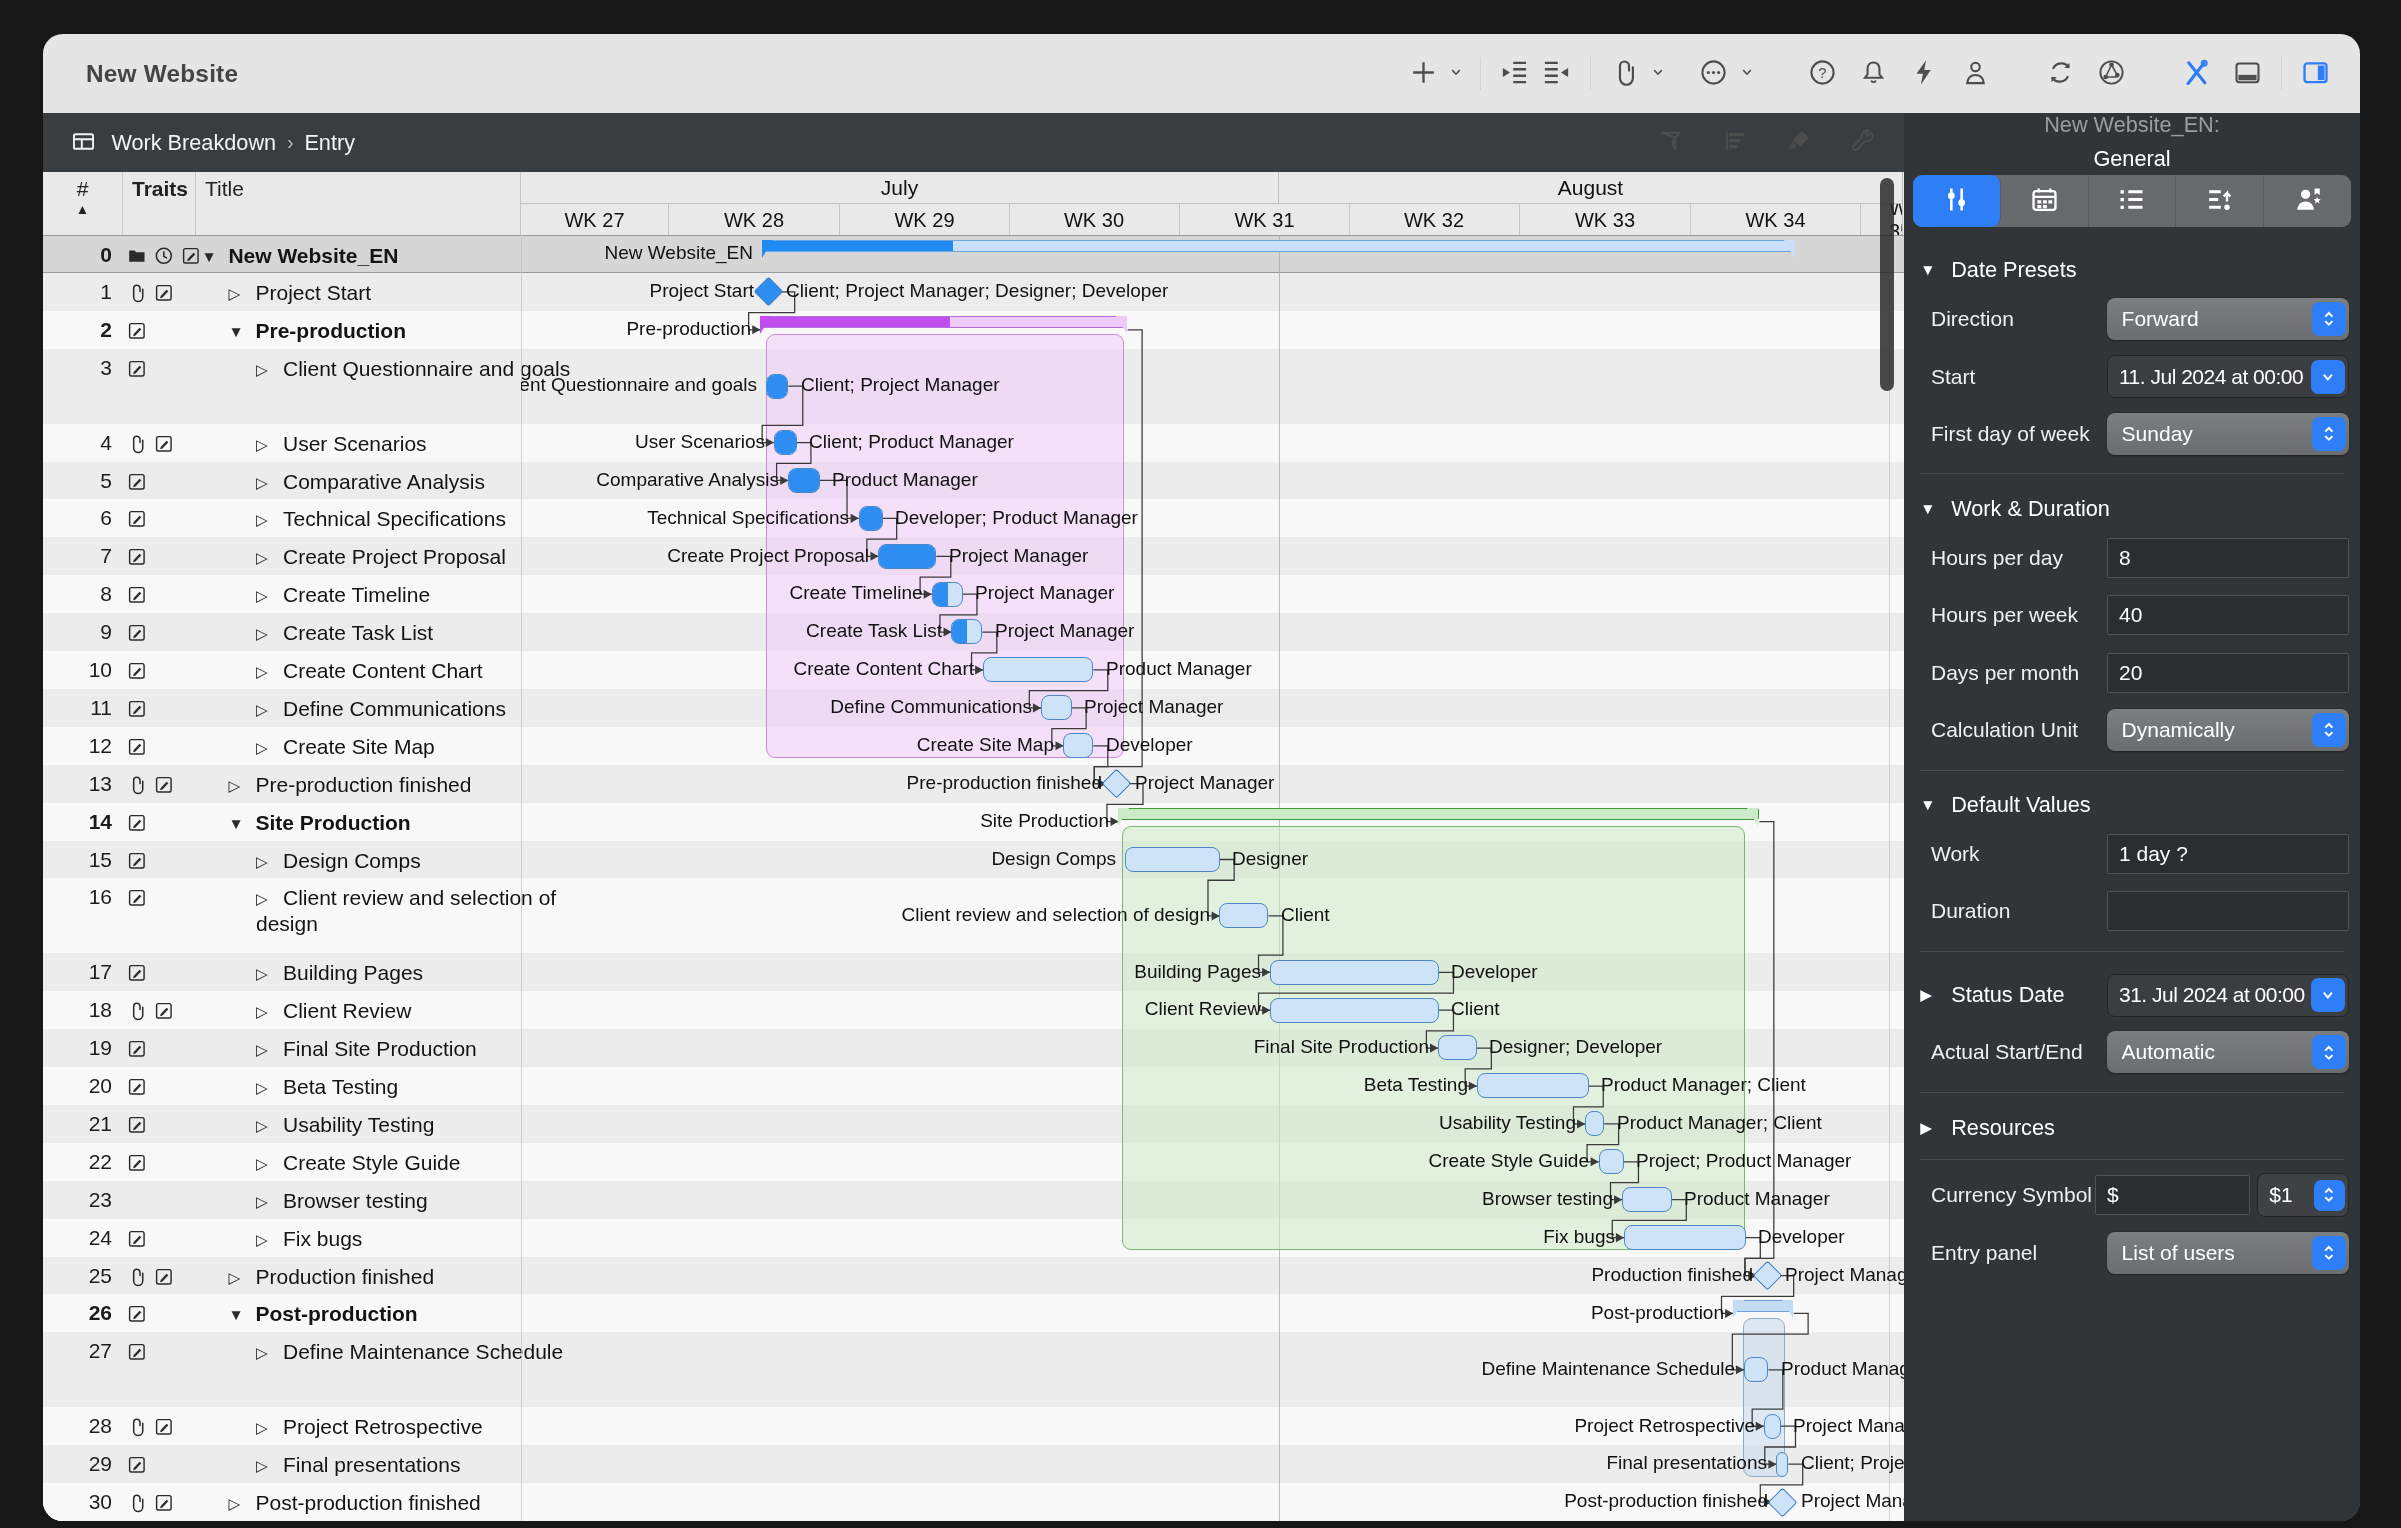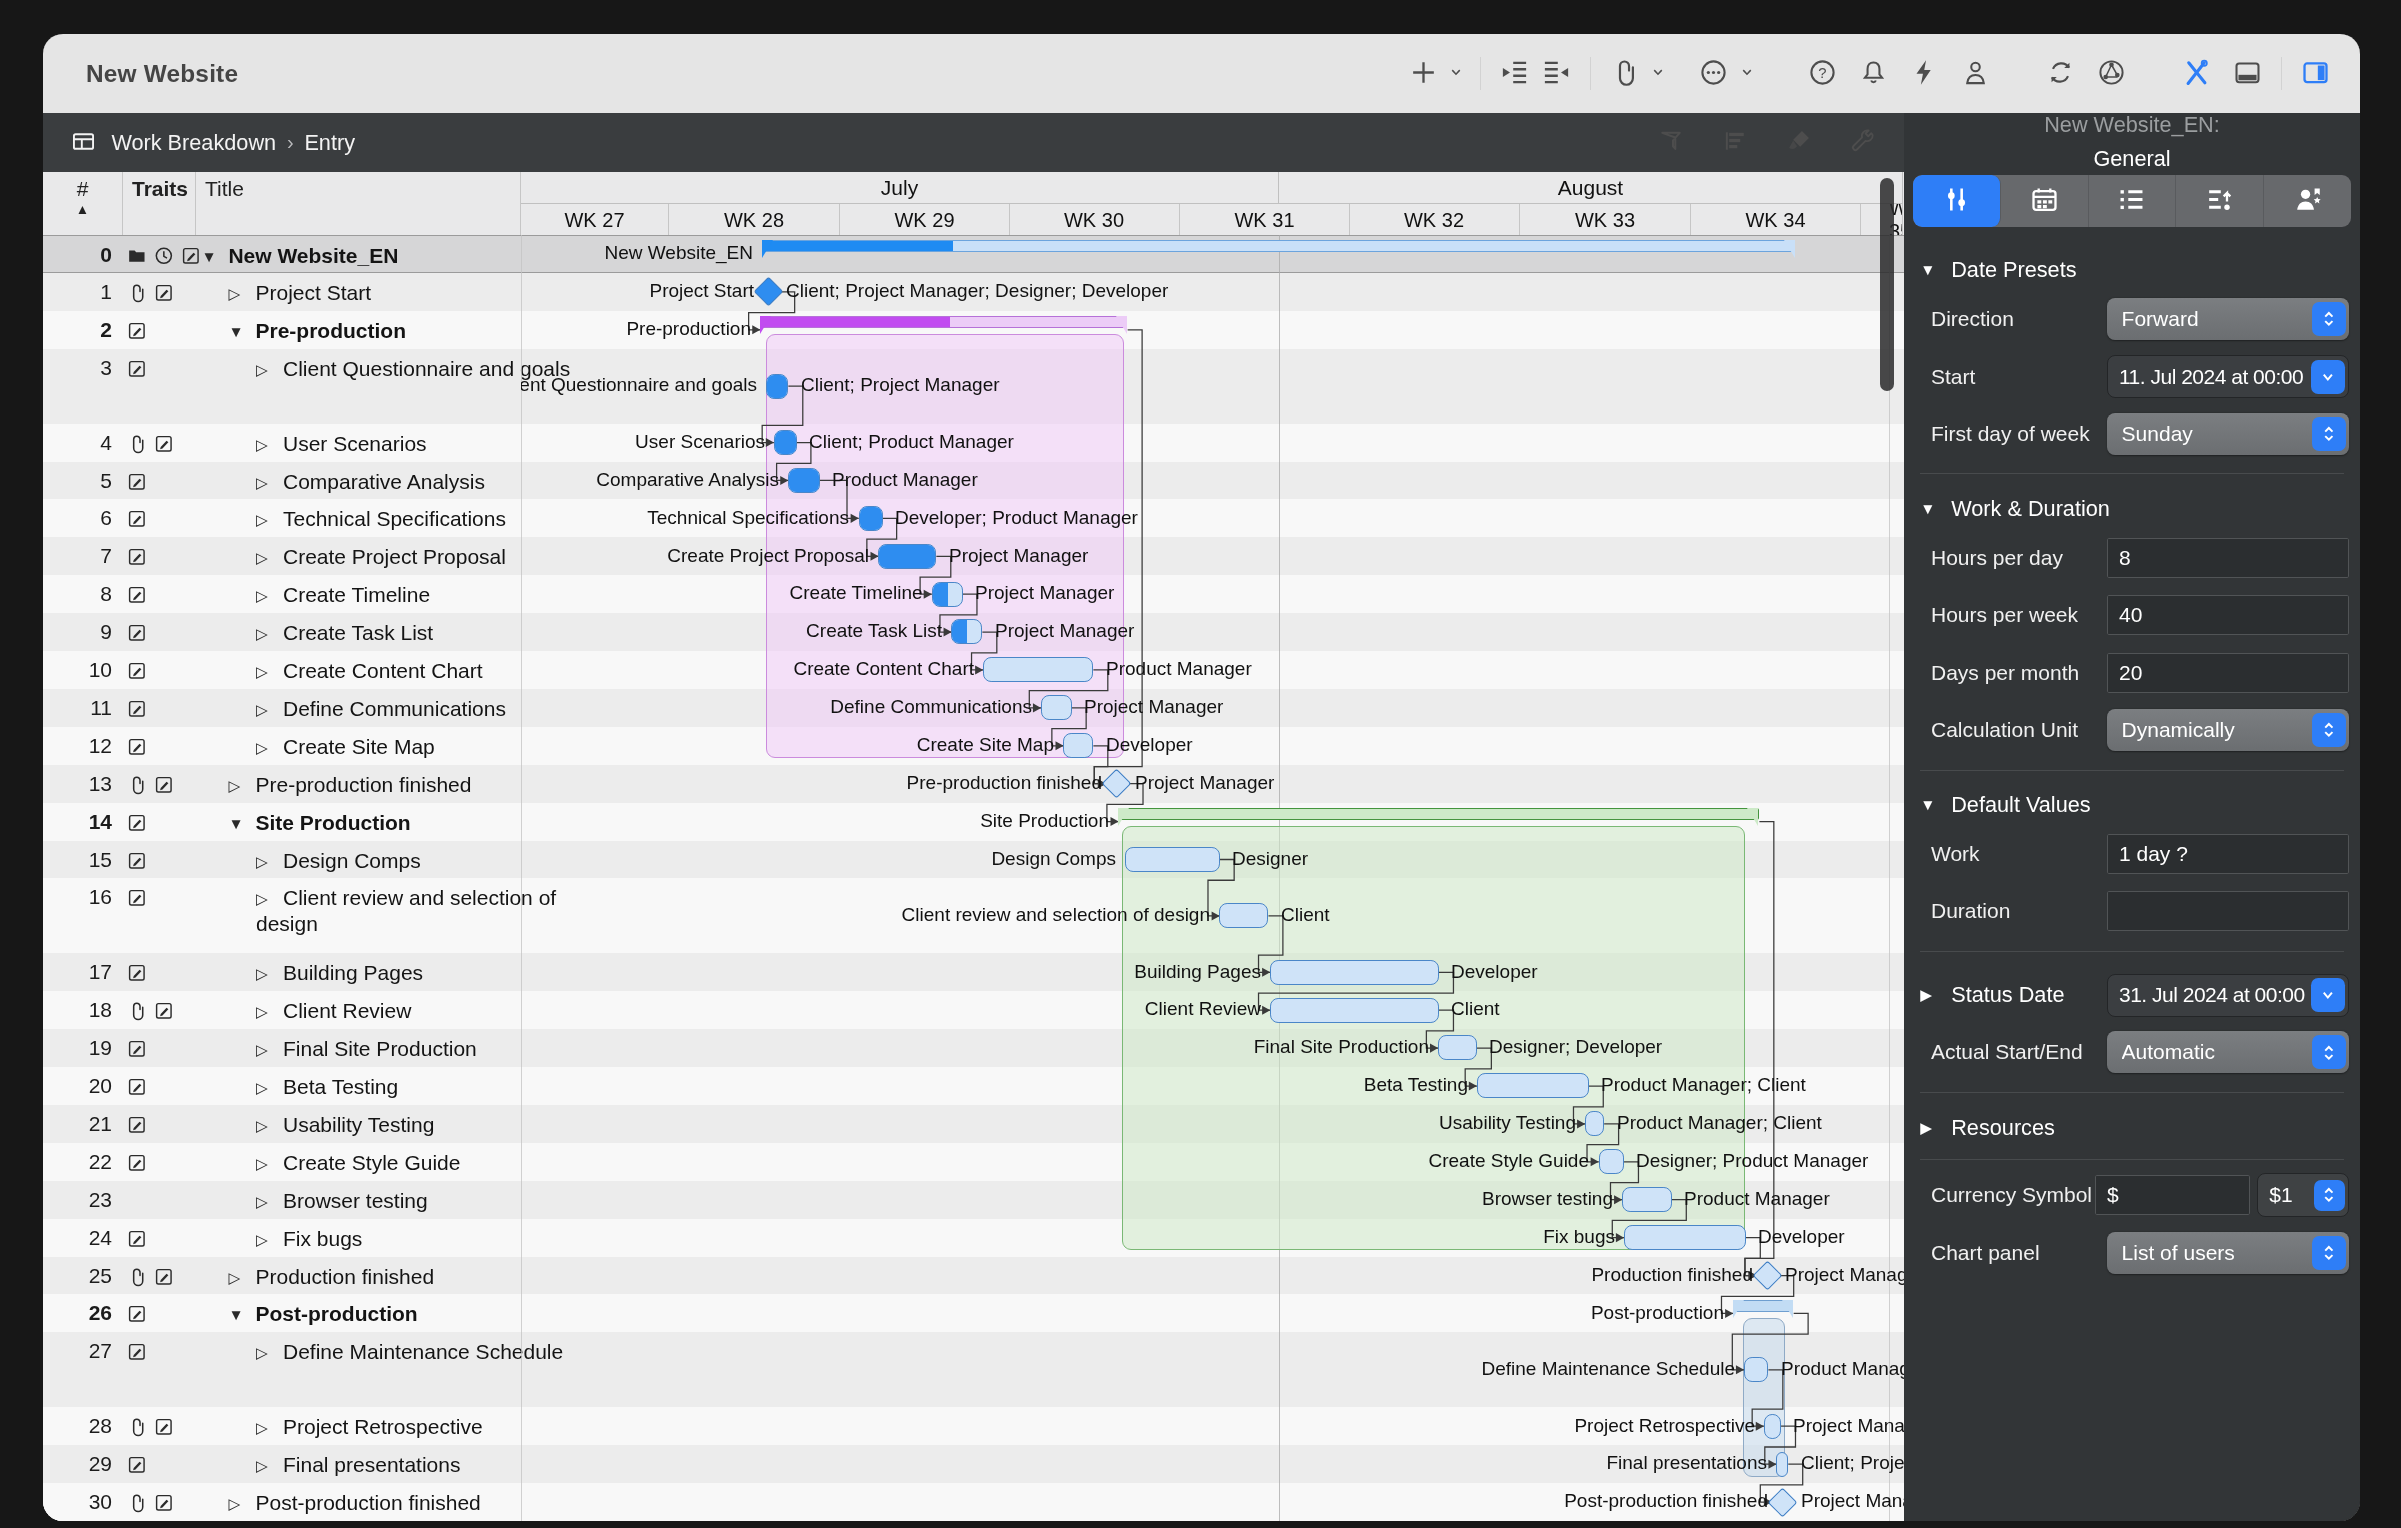--- a/index.html
+++ b/index.html
@@ -825,21 +825,21 @@
           <div class="g-lab" style="left: 529px; top: 801px;">Final Site Production</div>
           <div class="g-res" style="left: 968px; top: 801px;">Designer; Developer</div>
           <div class="g-task" style="left: 956px; top: 838px; width: 112px;"></div>
           <div class="g-lab" style="left: 568px; top: 839px;">Beta Testing</div>
           <div class="g-res" style="left: 1080px; top: 839px;">Product Manager; Client</div>
           <div class="g-task" style="left: 1064px; top: 876px; width: 19px;"></div>
           <div class="g-lab" style="left: 676px; top: 877px;">Usability Testing</div>
           <div class="g-res" style="left: 1096px; top: 877px;">Product Manager; Client</div>
           <div class="g-task" style="left: 1078px; top: 914px; width: 25px;"></div>
           <div class="g-lab" style="left: 689px; top: 915px;">Create Style Guide</div>
-          <div class="g-res" style="left: 1115px; top: 915px;">Designer; Product Manager</div>
+          <div class="g-res" style="left: 1115px; top: 915px;">Project; Product Manager</div>
           <div class="g-task" style="left: 1101px; top: 952px; width: 50px;"></div>
           <div class="g-lab" style="left: 713px; top: 953px;">Browser testing</div>
           <div class="g-res" style="left: 1163px; top: 953px;">Product Manager</div>
           <div class="g-task" style="left: 1103px; top: 990px; width: 122px;"></div>
           <div class="g-lab" style="left: 715px; top: 991px;">Fix bugs</div>
           <div class="g-res" style="left: 1237px; top: 991px;">Developer</div>
           <div class="g-ms" style="left: 1236px; top: 1030px; background: rgb(207, 227, 248);"></div>
           <div class="g-lab" style="left: 853px; top: 1029px;">Production finished</div>
           <div class="g-res" style="left: 1264px; top: 1029px;">Project Manager</div>
           <div class="g-sum-body" style="left: 1212px; top: 1065px; width: 60px; background: rgb(194, 220, 244); border-color: rgb(111, 159, 208);"></div>
@@ -1044,21 +1044,21 @@
                 <span class="blue-btn" style="width:31px;height:31px">
                   <svg viewBox="0 0 24 24" fill="none">
                     <path d="M8 9.5l4-4 4 4" stroke="currentColor" stroke-width="2.2"></path>
                     <path d="M8 14.5l4 4 4-4" stroke="currentColor" stroke-width="2.2"></path>
                   </svg>
                 </span>
               </div>
             </div>
       </div>
           <div class="sb-row">
-        <span class="sb-label">Chart panel</span>
+        <span class="sb-label">Entry panel</span>
         <div class="ctrl ctrl-popup">
               <span class="val">List of users</span>
               <span class="blue-btn">
                 <svg viewBox="0 0 24 24" fill="none">
                   <path d="M8 9.5l4-4 4 4" stroke="currentColor" stroke-width="2.2"></path>
                   <path d="M8 14.5l4 4 4-4" stroke="currentColor" stroke-width="2.2"></path>
                 </svg>
               </span>
             </div>
       </div>

